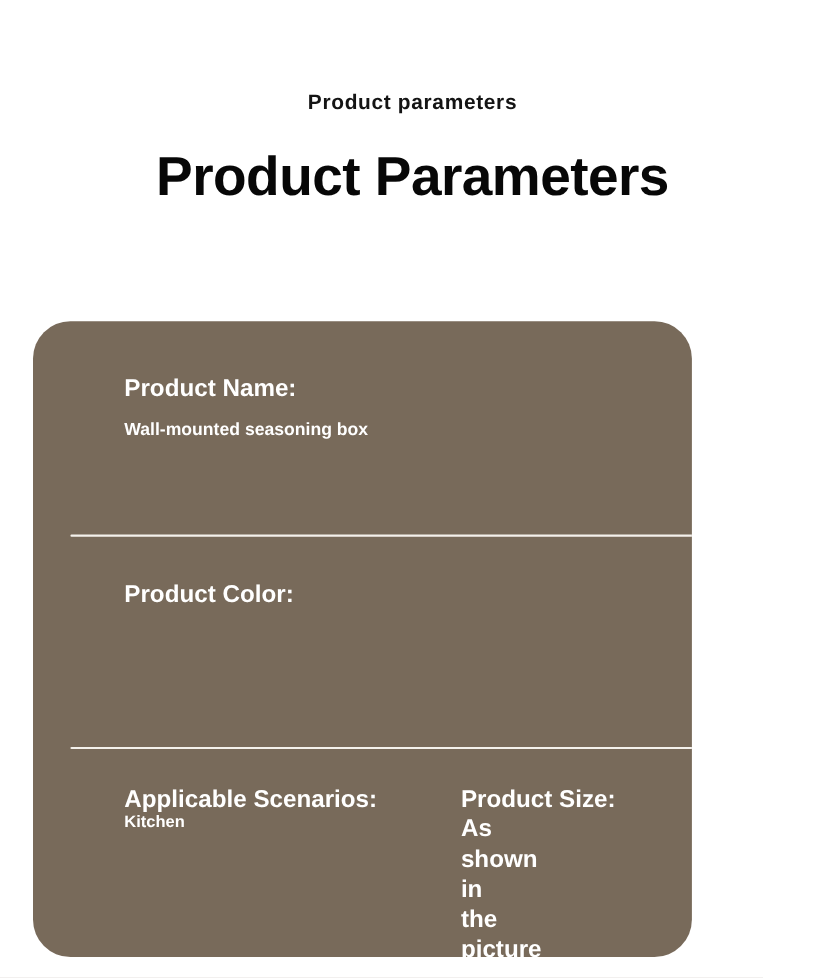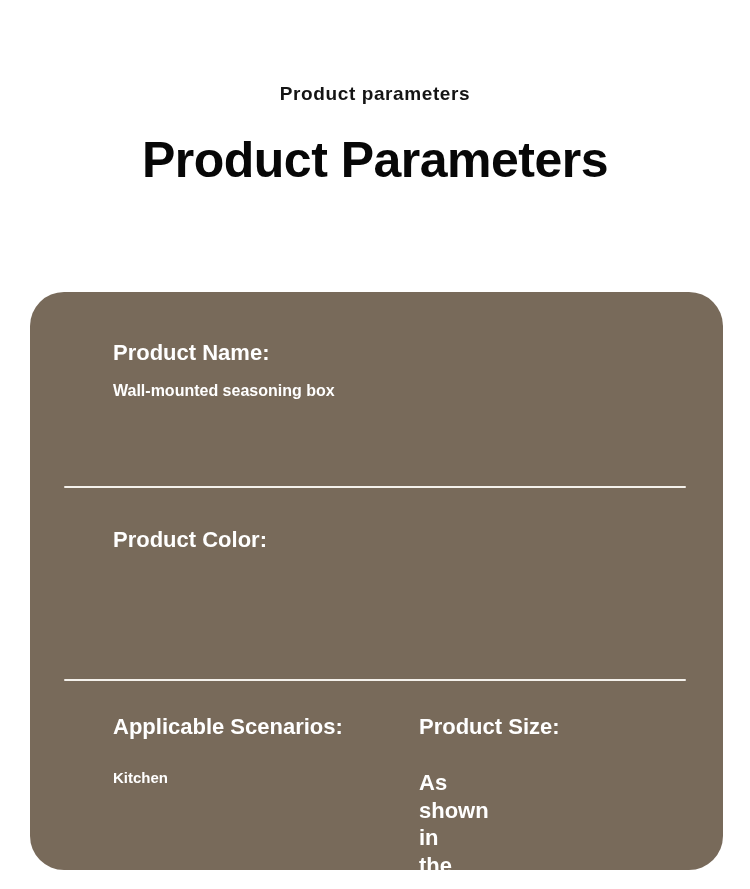--- a/index.html
+++ b/index.html
@@ -35,21 +35,21 @@
     letter-spacing: -0.5px;
     color: #070707;
     line-height: 1.08;
   }
 
   
   .param-card {
     position: absolute;
     left: 30px;
     top: 292px;
-    width: 693px;
+    width: 599px;
     height: 578px;
     background: #786a5a;
     border-radius: 34px;
     box-sizing: border-box;
     overflow: hidden;
   }
 
   .rows {
     position: absolute;
     left: 0;
@@ -87,21 +87,21 @@
   }
 
   
   .sz-lg  { font-size: 22px; }
   .sz-md  { font-size: 19px; }
   .sz-sm  { font-size: 16px; }
   .sz-xs  { font-size: 15px; }
 
   .gap-a .pair-value { margin-top: 16px; }
   .gap-b .pair-value { margin-top: 32px; }
-  .gap-c .pair-value { margin-top: 30px; }
+  .gap-c .pair-value { }
 
   .indent-1 { padding-left: 5px; }
 
   
   .divider {
     position: absolute;
     left: 34px;
     width: 622px;
     height: 2px;
     background: #f4f1ec;

